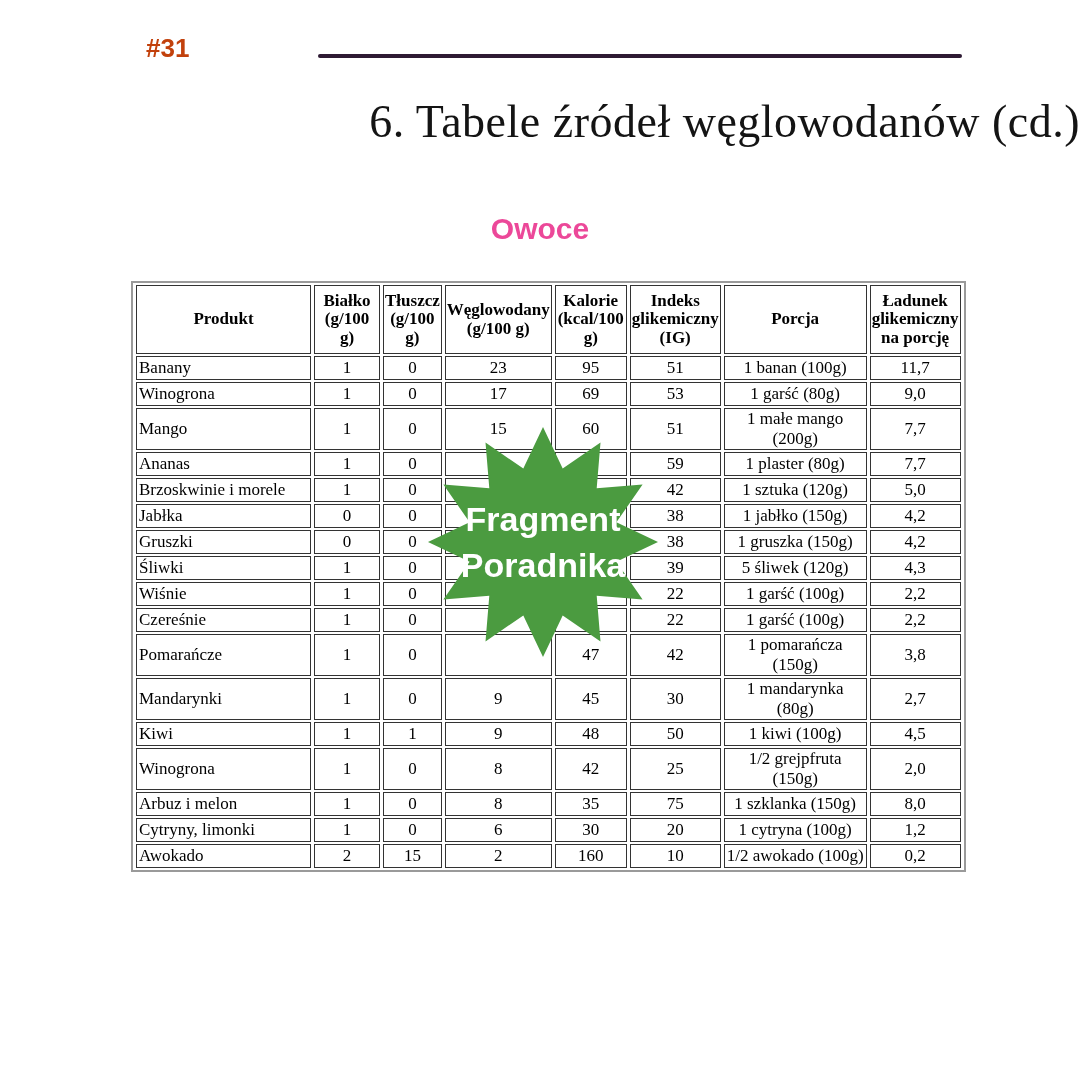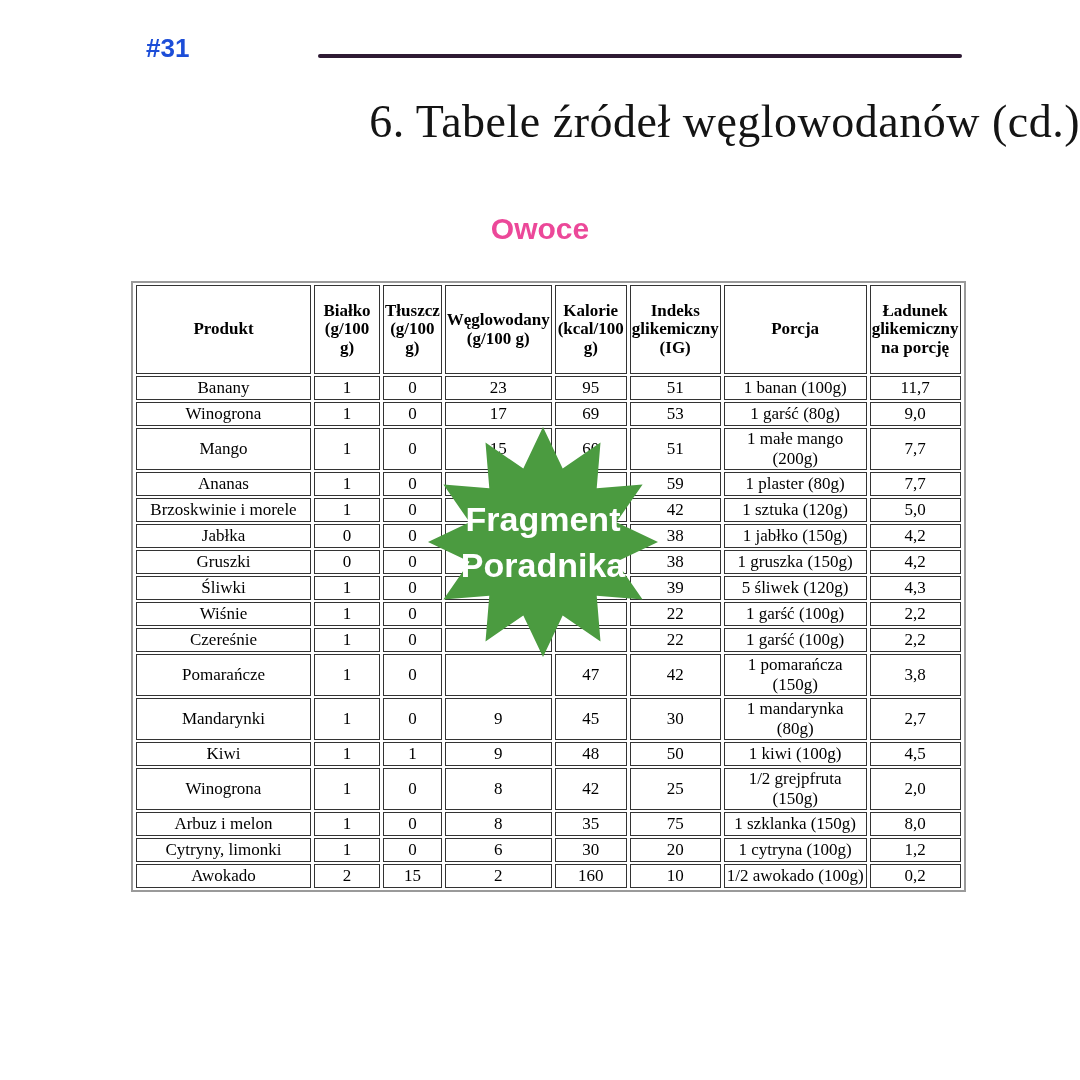--- a/index.html
+++ b/index.html
@@ -3,21 +3,21 @@
 <meta charset="utf-8">
 <style>
   html,body{margin:0;padding:0;background:#ffffff;}
   .sheet{
     position:relative;width:1080px;height:1080px;background:#ffffff;
     font-family:"Liberation Serif",serif;color:#111;overflow:hidden;
   }
   .page-number{
     position:absolute;left:146px;top:33px;
     font-family:"Liberation Sans",sans-serif;font-weight:bold;font-size:26px;
-    color:#1d4ed8;
+    color:#c2410c;
   }
   .divider{
     position:absolute;left:318px;top:54px;width:644px;height:4px;
     background:#2e1a33;border-radius:2px;
   }
   .page-title{
     position:absolute;left:0;top:95px;width:1080px;text-align:right;
     font-family:"Liberation Serif",serif;font-size:46px;font-weight:normal;
     color:#141414;letter-spacing:0.5px;
   }
@@ -27,27 +27,27 @@
     color:#ec4899;
   }
   .table-wrap{position:absolute;left:131px;top:281px;}
   table.nutrition{
     border-collapse:separate;border-spacing:3px 2px;
     border:2px solid #9a9a9a;background:#ffffff;
     font-family:"Liberation Serif",serif;font-size:17px;color:#000;
   }
   table.nutrition th{
     border:1px solid #333;font-weight:bold;text-align:center;
-    vertical-align:middle;line-height:1.08;padding:16px 1px;
+    vertical-align:middle;line-height:1.08;padding:6px 1px;
   }
   table.nutrition td{
     border:1px solid #333;height:22px;line-height:20px;
     padding:0 2px;vertical-align:middle;background:#fff;
   }
-  td.cell-name{background:#92d050;text-align:center;padding-left:3px;margin-left:14px;}
+  td.cell-name{background:#92d050;text-align:left;padding-left:3px;margin-left:14px;}
   td.cell-num{text-align:center;}
   td.cell-porcja{text-align:center;padding-left:4px;}
   .fragment-badge{
     position:absolute;left:425px;top:424px;width:236px;height:236px;
   }
   .fragment-badge svg{display:block;width:236px;height:236px;}
   .badge-text{
     font-family:"Liberation Sans",sans-serif;font-weight:bold;
     fill:#ffffff;font-size:34px;
   }

